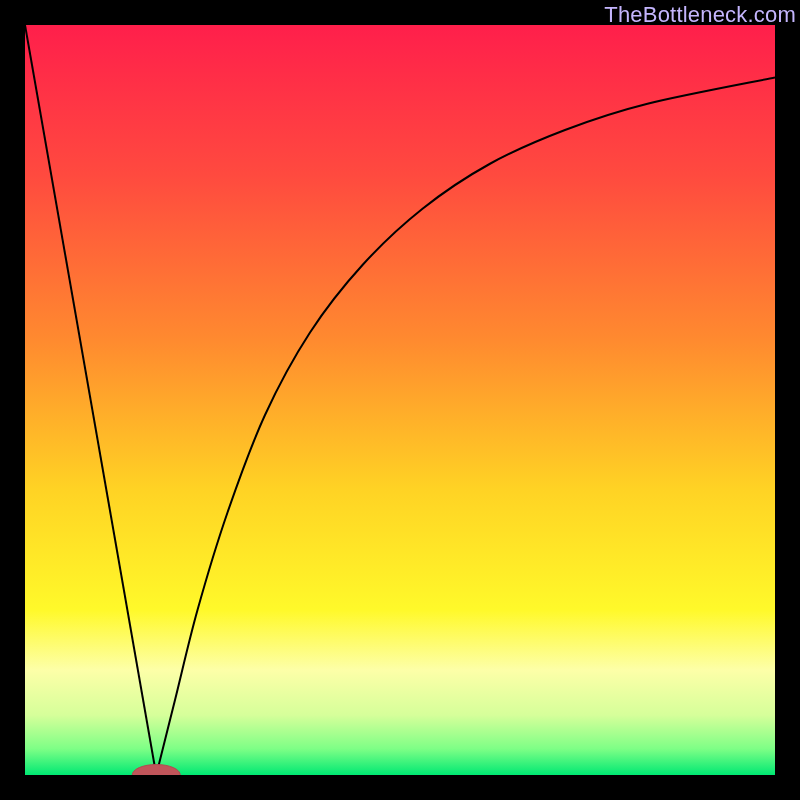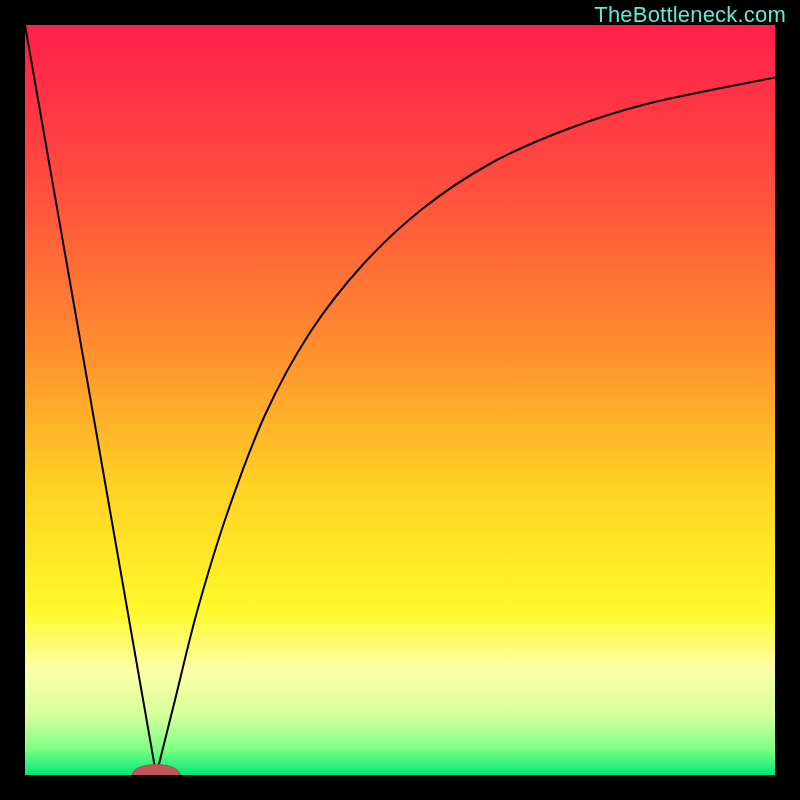--- a/index.html
+++ b/index.html
@@ -23,22 +23,22 @@
     position: absolute;
     left: 25px;
     top: 25px;
     width: 750px;
     height: 750px;
     overflow: hidden;
   }
   .watermark {
     position: absolute;
     top: 2px;
-    right: 14px;
-    color: #5eead4;
+    right: 4px;
+    color: #c4b5fd;
     font-size: 22px;
     font-weight: 500;
     letter-spacing: 0.2px;
     user-select: none;
   }
   svg { display: block; }
 </style>
 </head>
 <body>
 

